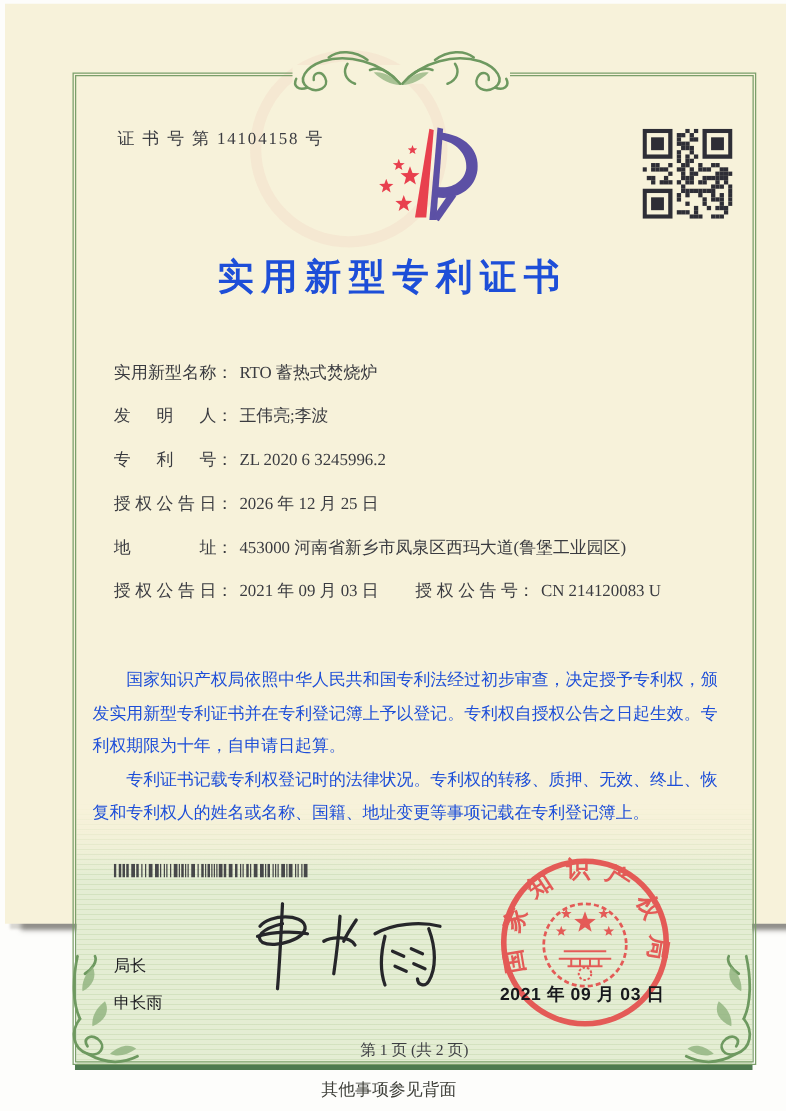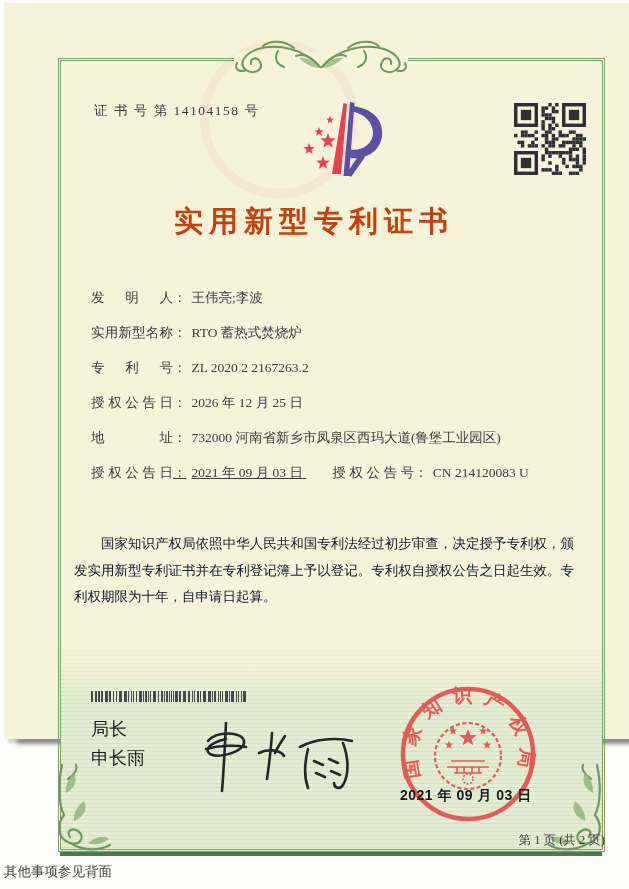--- a/index.html
+++ b/index.html
@@ -13,38 +13,38 @@
   .bottom-line{left:56px;top:849px;width:542px;height:4px;background:#4e7a50;z-index:3;}
   
   .band{left:57px;top:640px;width:541px;height:209px;z-index:1;
         background:
           repeating-linear-gradient(to bottom, rgba(152,186,122,.22) 0 1px, rgba(255,255,255,0) 1px 4px),
           linear-gradient(to bottom, rgba(228,237,211,0) 0, #e4edd3 58px);
         -webkit-mask-image:linear-gradient(to bottom, rgba(0,0,0,0) 0, #000 55px);
         mask-image:linear-gradient(to bottom, rgba(0,0,0,0) 0, #000 55px);}
   .bleed-ring{left:196px;top:37px;width:140px;height:140px;border:9px solid rgba(225,115,115,.07);border-radius:50%;z-index:1;}
   .cert-no{left:90px;top:99px;font-size:13.5px;letter-spacing:1.5px;color:#3a3b40;z-index:4;}
-  .title{left:0;top:199px;width:614px;text-align:center;font-size:29px;font-weight:600;letter-spacing:6px;padding-left:6px;box-sizing:border-box;color:#c2410c;z-index:4;}
+  .title{left:0;top:199px;width:614px;text-align:center;font-size:29px;font-weight:600;letter-spacing:6px;padding-left:6px;box-sizing:border-box;color:#1d4ed8;z-index:4;}
   .logo{left:284px;top:94px;z-index:4;}
   .qr{left:510px;top:100px;z-index:4;}
   .fields{left:70px;top:284px;width:500px;z-index:4;color:#3a3b40;}
   .frow{font-size:13.5px;line-height:22px;margin-bottom:13px;padding-left:17px;white-space:nowrap;}
   .flabel{display:inline-block;width:82px;text-align:justify;text-align-last:justify;vertical-align:top;}
   .fval{margin-left:5px;}
-  .grant{margin-top:4px;text-decoration:underline;}
+  .grant{margin-top:4px;}
   .grant2{display:inline-block;margin-left:26px;}
-  .paras{left:70px;top:528px;width:500px;font-size:13.5px;line-height:26.5px;text-align:justify;color:#0f172a;z-index:4;}
+  .paras{left:70px;top:528px;width:500px;font-size:13.5px;line-height:26.5px;text-align:justify;color:#1d4ed8;z-index:4;}
   .paras p{margin:0;text-indent:2em;}
   .barcode{left:87px;top:688px;z-index:4;opacity:.85;}
-  .signer{left:87px;top:712px;font-family:Liberation Sans, sans-serif;font-size:18px;line-height:29px;color:#1c1c20;z-index:4;}
+  .signer{left:87px;top:756px;font-family:Liberation Mono, monospace;font-size:13px;line-height:29px;color:#1c1c20;z-index:4;}
   .sig{left:192px;top:716px;z-index:4;}
   .seal{left:392px;top:679px;z-index:4;opacity:.93;}
   .seal-date{left:396px;top:784px;width:140px;font-family:"Liberation Sans","DejaVu Sans",sans-serif;font-size:14px;font-weight:bold;letter-spacing:.5px;color:#17181c;white-space:nowrap;z-index:5;}
-  .page-info{left:54px;top:829px;width:547px;text-align:right;font-size:12.5px;color:#3c3d42;z-index:4;}
-  .footer-note{left:0;top:860px;width:614px;font-size:13.5px;color:#3e3f39;z-index:4;}
+  .page-info{left:54px;top:829px;width:547px;text-align:center;font-size:12.5px;color:#3c3d42;z-index:4;}
+  .footer-note{left:0;top:860px;width:614px;text-align:center;font-size:13.5px;color:#3e3f39;z-index:4;}
   .orn-top{left:224px;top:34px;z-index:3;}
   .orn-bl{left:50px;top:760px;z-index:3;}
   .orn-br{left:543px;top:760px;z-index:3;transform:scaleX(-1);}
 </style>
 </head>
 <body>
 
 <div class="scan">
   <div class="paper">
 
@@ -243,42 +243,43 @@
         <rect x="54.857142857142854" y="6.857142857142857" width="10.285714285714285" height="10.285714285714285" fill="#2e2e36"></rect>
         <rect x="0" y="48" width="24" height="24" fill="#2e2e36"></rect>
         <rect x="3.4285714285714284" y="51.42857142857143" width="17.142857142857142" height="17.142857142857142" fill="#f7f2da"></rect>
         <rect x="6.857142857142857" y="54.857142857142854" width="10.285714285714285" height="10.285714285714285" fill="#2e2e36"></rect>
       </svg>
 
     <div class="abs title">实用新型专利证书</div>
 
     <div class="abs fields">
       <div class="frow">
+        <span class="flabel">实用新型名称</span><span>：</span><span class="fval">RTO 蓄热式焚烧炉</span>
+      </div>
+      <div class="frow">
         <span class="flabel">发明人</span><span>：</span><span class="fval">王伟亮;李波</span>
       </div>
       <div class="frow">
-        <span class="flabel">实用新型名称</span><span>：</span><span class="fval">RTO 蓄热式焚烧炉</span>
-      </div>
-      <div class="frow">
-        <span class="flabel">专利号</span><span>：</span><span class="fval">ZL 2020 2 2167263.2</span>
+        <span class="flabel">专利号</span><span>：</span><span class="fval">ZL 2020 6 3245996.2</span>
       </div>
       <div class="frow">
         <span class="flabel">授权公告日</span><span>：</span><span class="fval">2026 年 12 月 25 日</span>
       </div>
       <div class="frow">
-        <span class="flabel">地址</span><span>：</span><span class="fval">732000 河南省新乡市凤泉区西玛大道(鲁堡工业园区)</span>
+        <span class="flabel">地址</span><span>：</span><span class="fval">453000 河南省新乡市凤泉区西玛大道(鲁堡工业园区)</span>
       </div>
       <div class="frow grant">
         <span class="flabel">授权公告日</span><span>：</span><span class="fval">2021 年 09 月 03 日</span>
         <span class="grant2"><span class="flabel">授权公告号</span><span>：</span><span class="fval">CN 214120083 U</span></span>
       </div>
     </div>
 
     <div class="abs paras">
       <p>国家知识产权局依照中华人民共和国专利法经过初步审查，决定授予专利权，颁发实用新型专利证书并在专利登记簿上予以登记。专利权自授权公告之日起生效。专利权期限为十年，自申请日起算。</p>
+      <p>专利证书记载专利权登记时的法律状况。专利权的转移、质押、无效、终止、恢复和专利权人的姓名或名称、国籍、地址变更等事项记载在专利登记簿上。</p>
     </div>
 
     <svg class="abs barcode" id="barcode-svg" width="158" height="11" viewBox="0 0 158 11">
         <rect x="0" y="0" width="2" height="11" fill="#2c2c33"></rect>
         <rect x="4" y="0" width="2" height="11" fill="#2c2c33"></rect>
         <rect x="7" y="0" width="2" height="11" fill="#2c2c33"></rect>
         <rect x="10" y="0" width="2" height="11" fill="#2c2c33"></rect>
         <rect x="14" y="0" width="3" height="11" fill="#2c2c33"></rect>
         <rect x="18" y="0" width="2" height="11" fill="#2c2c33"></rect>
         <rect x="22" y="0" width="1" height="11" fill="#2c2c33"></rect>

